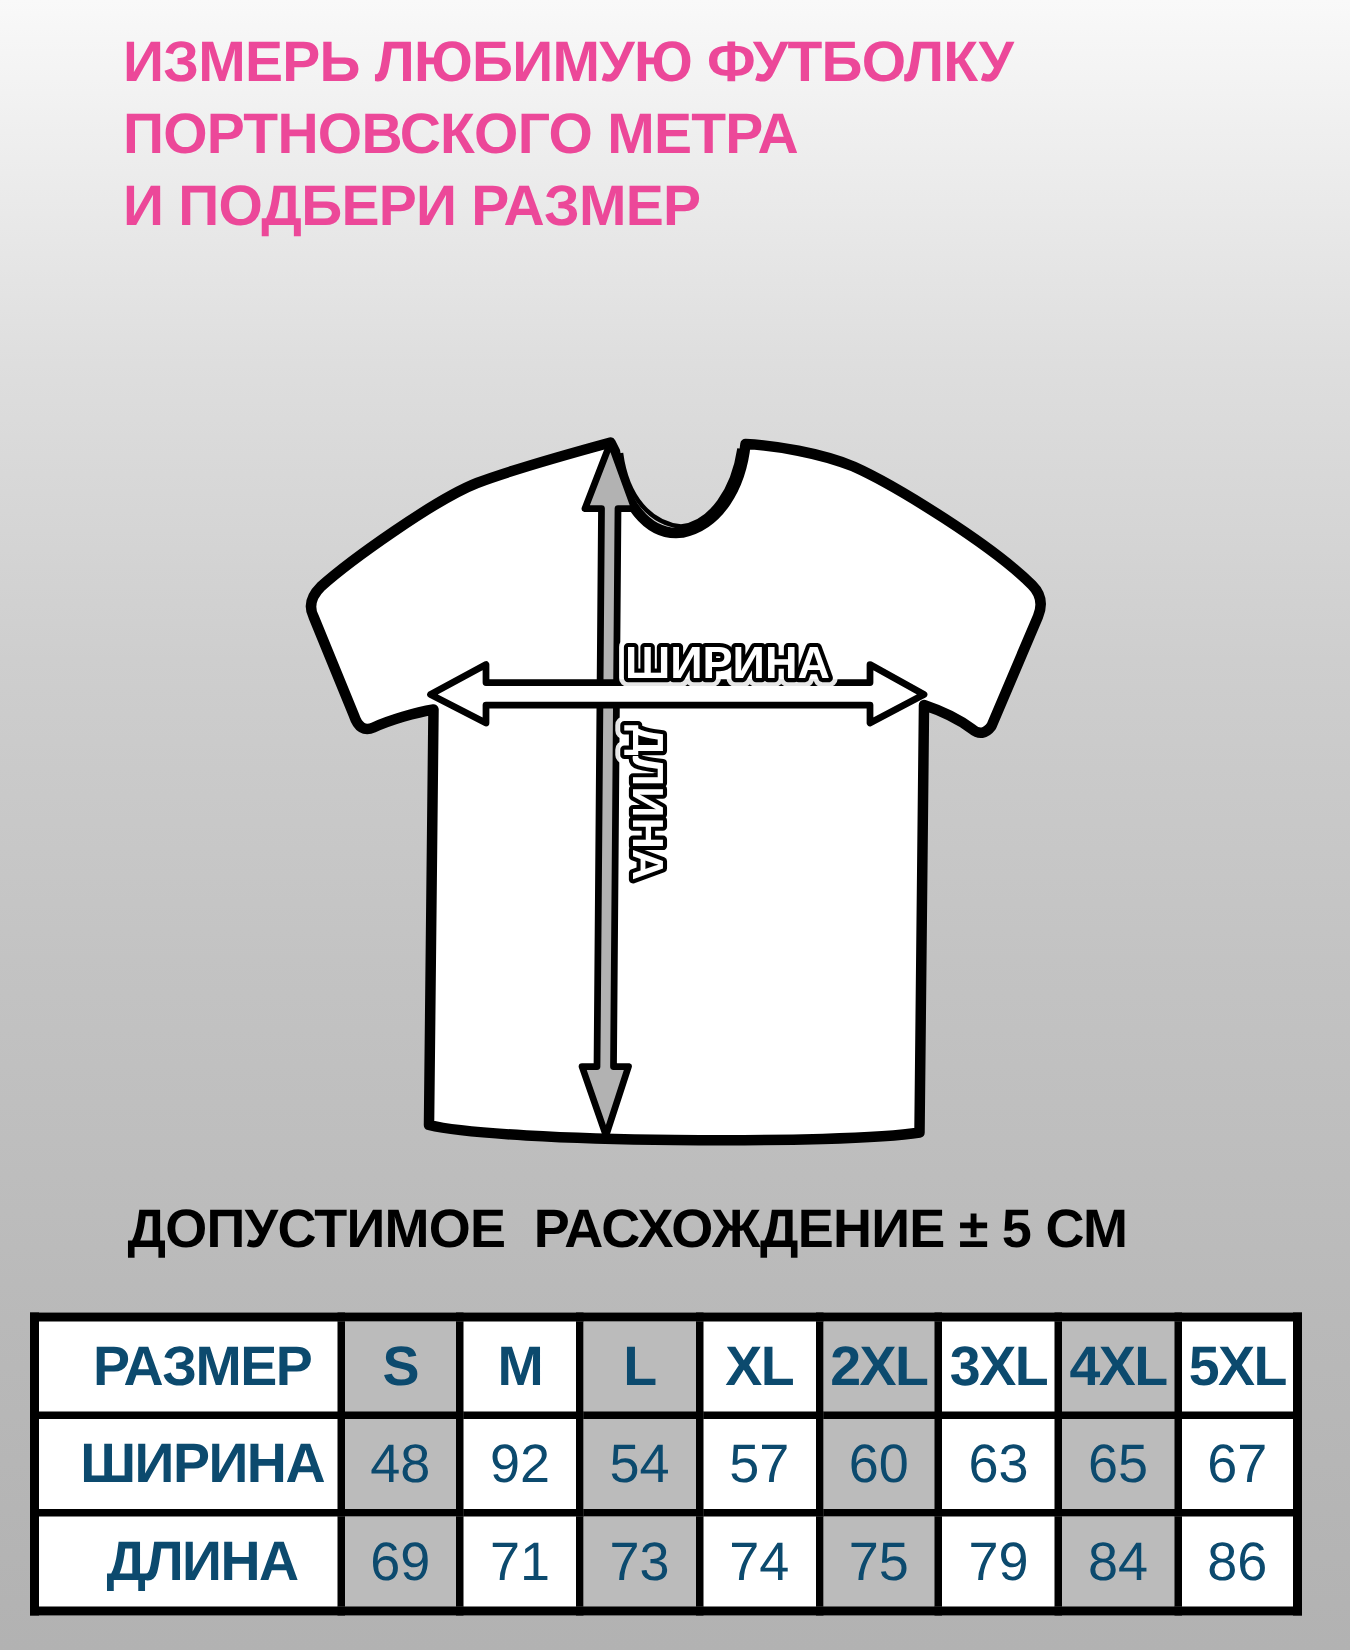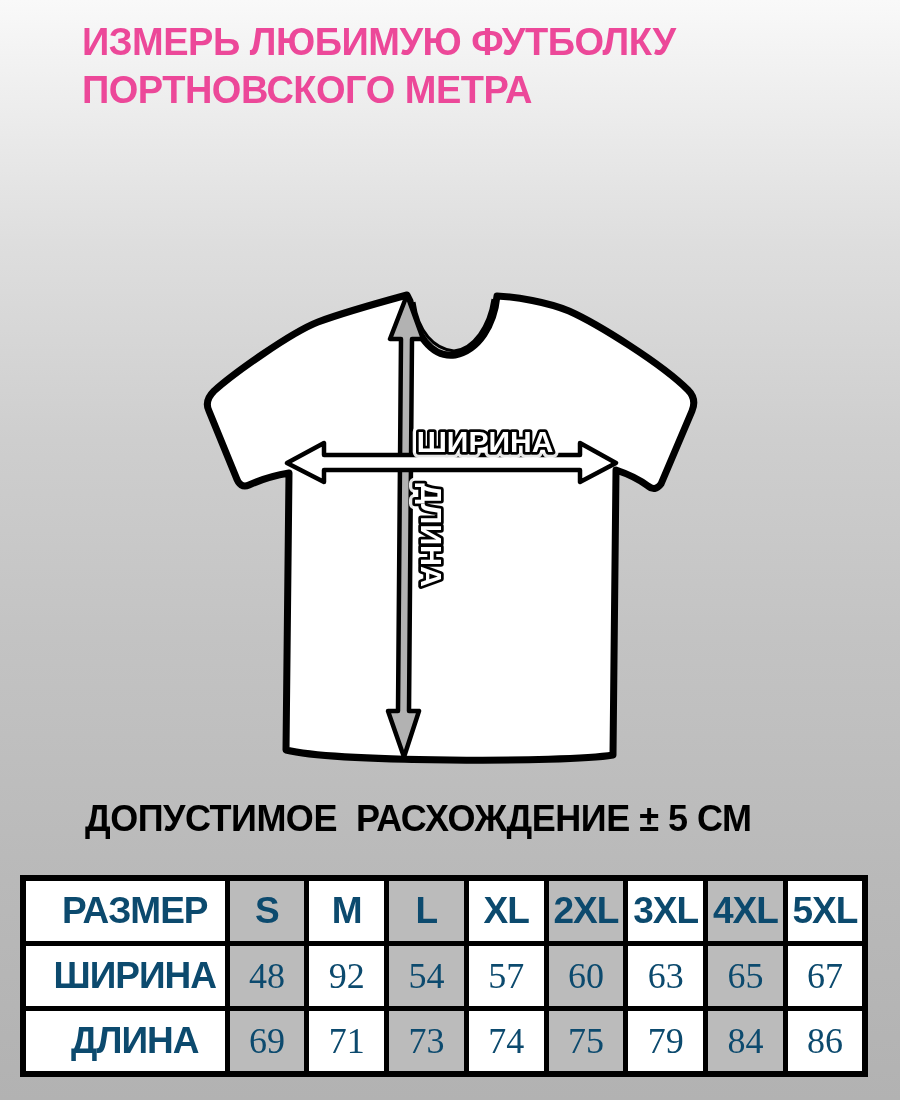--- a/index.html
+++ b/index.html
@@ -25,33 +25,34 @@
   }
   table.size-table td{
     border:5px solid #000;height:58px;vertical-align:middle;
     text-align:center;color:#0c4a6e;overflow:hidden;
   }
   td.lbl{
     text-align:left;padding-left:20px;background:#fff;
     font-weight:700;font-size:37px;letter-spacing:-1px;
   }
   td.sz{font-weight:700;font-size:37px;letter-spacing:-1px;}
-  td.num{font-family:Liberation Serif, serif;font-weight:400;font-size:36px;}
+  td.num{font-family:Liberation Sans, sans-serif;font-weight:400;font-size:36px;}
   td.g{background:#bbbbbb;}
   td.w{background:#ffffff;}
   svg text{font-family:"Liberation Sans",sans-serif;font-weight:700;}
   .halo{fill:#fff;stroke:#fff;stroke-width:12;stroke-linejoin:round;opacity:.9;}
   .outl{fill:#fff;stroke:#000;stroke-width:5.5;stroke-linejoin:round;paint-order:stroke;}
 </style>
 </head>
 <body>
 
 <div class="instructions">
   <div>ИЗМЕРЬ ЛЮБИМУЮ ФУТБОЛКУ</div>
   <div>ПОРТНОВСКОГО МЕТРА</div>
+  <div>И ПОДБЕРИ РАЗМЕР</div>
 </div>
 
 <div class="shirt-wrap">
   <svg width="560" height="510" viewBox="0 0 560 510">
 
     <path d="M257,15
          C235,21 192,33 168,42
          C140,53 83,94 64,111
          Q54,121 59,131
          L86,197

